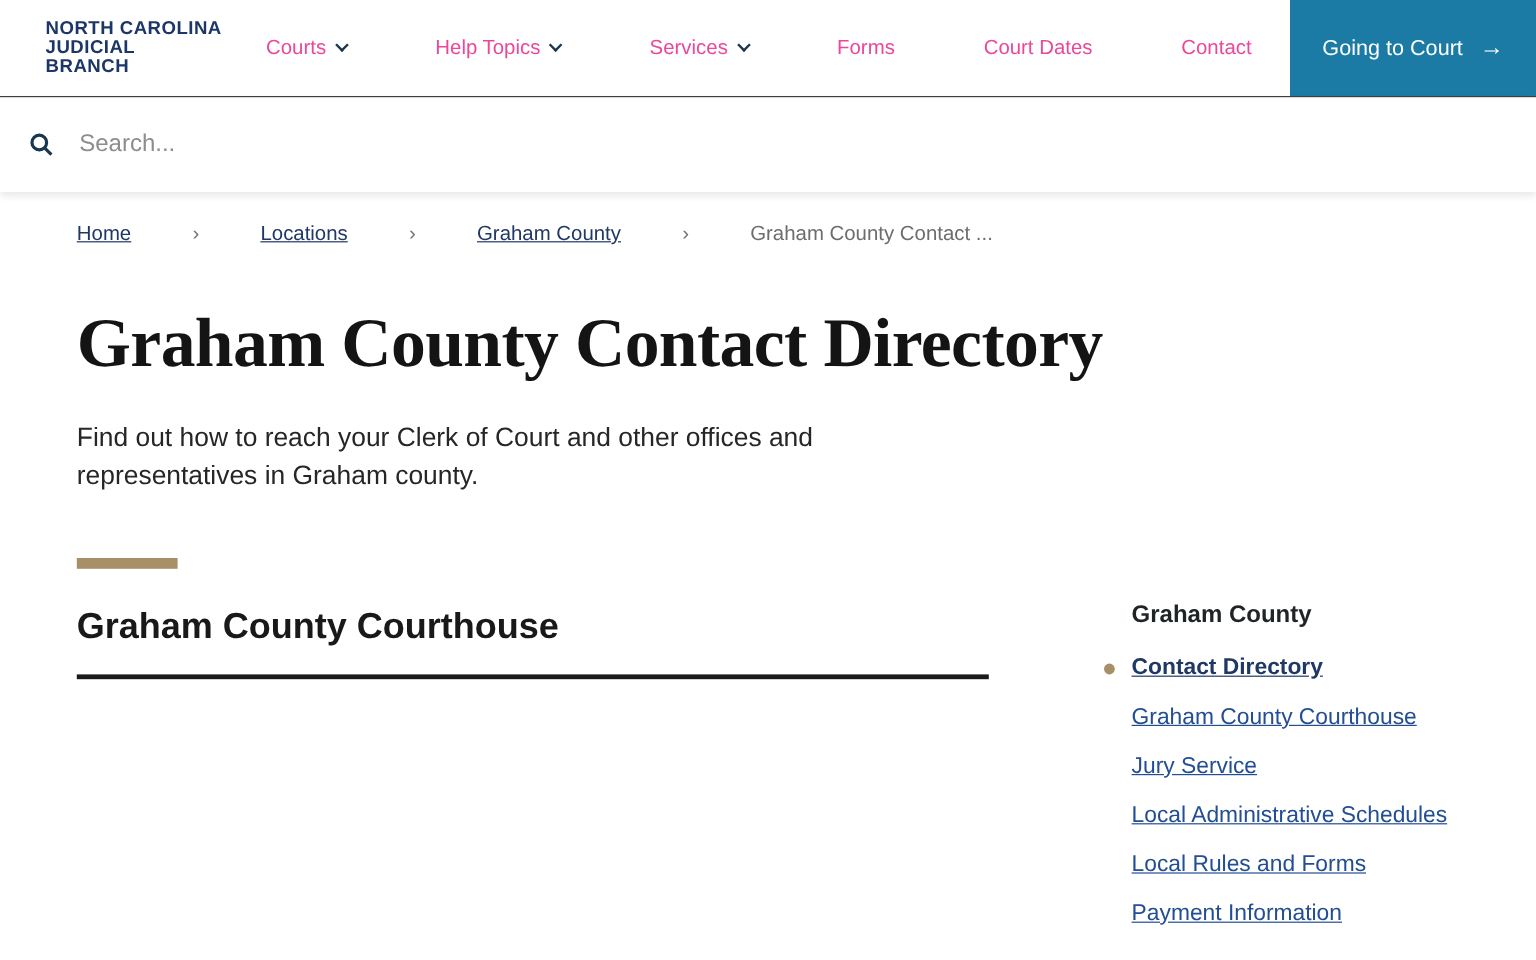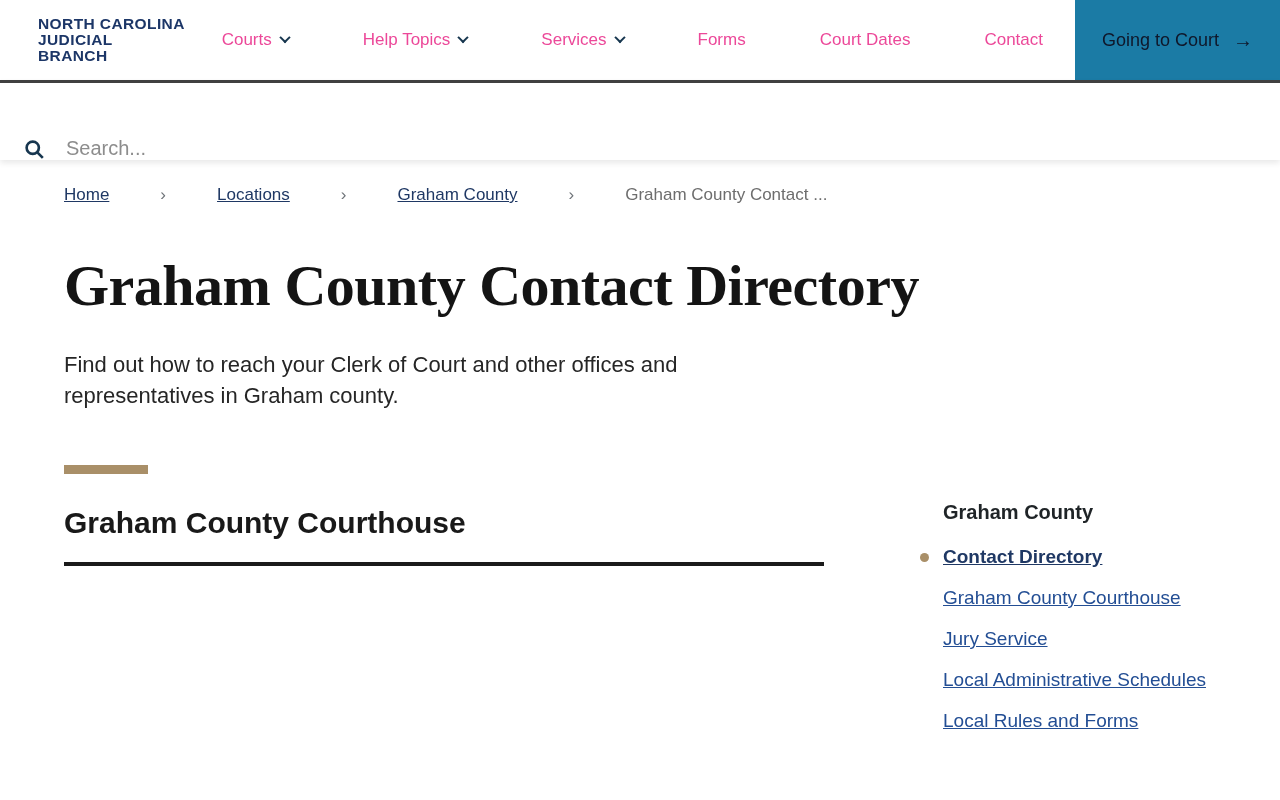--- a/index.html
+++ b/index.html
@@ -49,38 +49,38 @@
     width: 8px; height: 8px;
     border-right: 2px solid #17364f;
     border-bottom: 2px solid #17364f;
     transform: rotate(45deg) translate(-1px,-1px);
     margin-top: -3px;
   }
   .cta {
     width: 205px;
     height: 80px;
     background: #1b7ba5;
-    color: #0f172a;
+    color: #ffffff;
     display: flex;
     align-items: center;
     justify-content: center;
     gap: 14px;
     font-size: 18px;
     cursor: pointer;
     flex-shrink: 0;
   }
   .cta .arrow { font-size: 20px; }
 
   
   .searchbar {
     height: 80px;
     display: flex;
-    align-items: flex-end;
+    align-items: center;
     padding-left: 24px;
-    border-top: 3px solid #404040;
+    border-top: 1px solid #404040;
     box-shadow: 0 3px 6px rgba(0,0,0,0.09);
     position: relative;
     background: #fff;
     z-index: 2;
   }
   .search-icon { flex-shrink: 0; cursor: pointer; }
   .searchbar input {
     border: none;
     outline: none;
     font-size: 20px;
@@ -287,15 +287,18 @@
     </div>
     <div class="sidebar-item">
       <a>Jury Service</a>
     </div>
     <div class="sidebar-item">
       <a>Local Administrative Schedules</a>
     </div>
     <div class="sidebar-item">
       <a>Local Rules and Forms</a>
     </div>
+    <div class="sidebar-item">
+      <a>Payment Information</a>
+    </div>
   </div>
 
 </div>
 
 </body></html>

